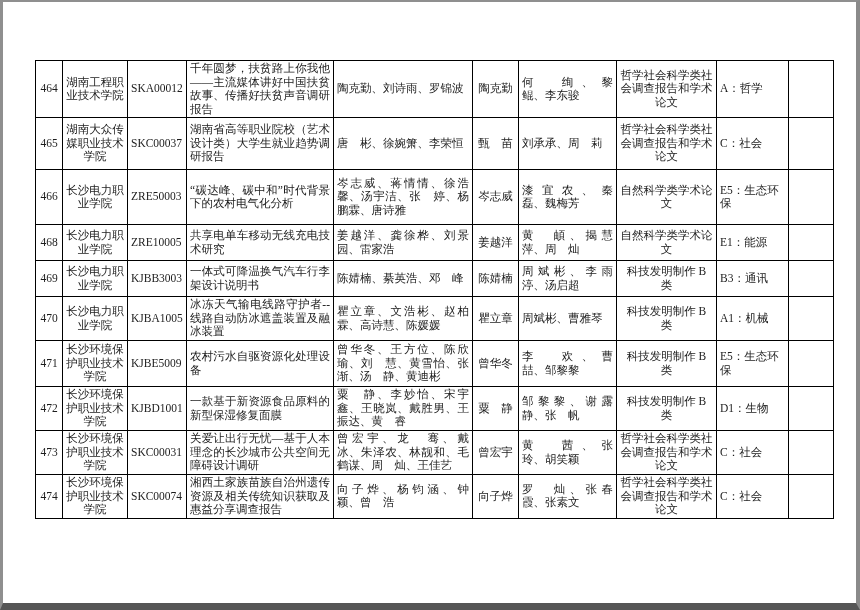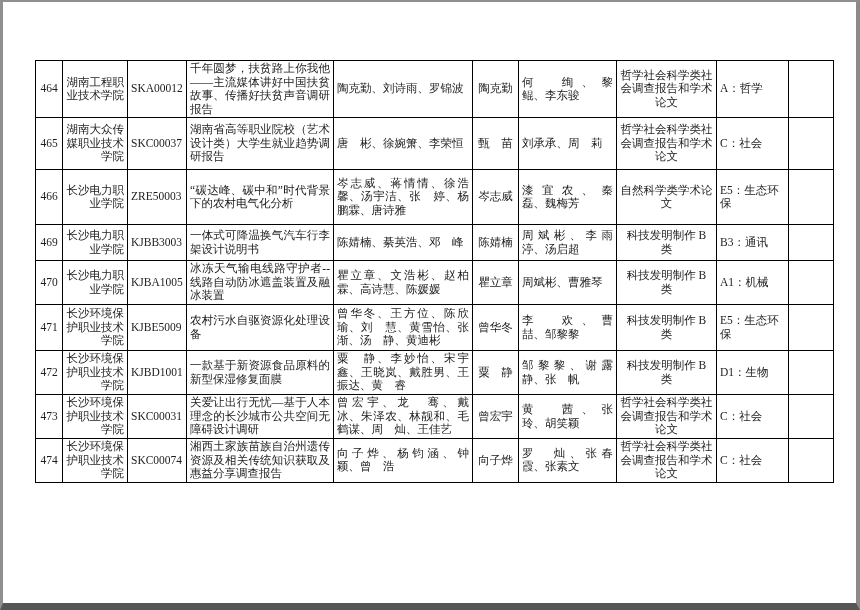--- a/index.html
+++ b/index.html
@@ -25,21 +25,21 @@
     line-height:13.5px;
   }
   table.award td{
     border:1px solid #000;
     padding:1px 3px;
     vertical-align:middle;
     overflow:hidden;
     word-break:break-all;
   }
   td.c-no{text-align:center;}
-  td.c-school{text-align:right;}
+  td.c-school{text-align:center;}
   td.c-code{text-align:left;font-family:"Liberation Serif","DejaVu Serif",serif;}
   td.c-title{text-align:justify;}
   td.c-members{text-align:justify;}
   td.c-leader{text-align:center;}
   td.c-advisors{text-align:justify;}
   td.c-category{text-align:center;margin-left:33px;}
   td.c-group{text-align:left;}
   td.c-extra{}
   tr.h55{height:55px;} tr.h52{height:52px;} tr.h36{height:36px;}
   tr.h44{height:44px;} tr.h46{height:46px;} tr.h43{height:43px;}
@@ -89,20 +89,32 @@
       <tr class="h55">
         <td class="c-no">466</td>
         <td class="c-school">长沙电力职业学院</td>
         <td class="c-code">ZRE50003</td>
         <td class="c-title">“碳达峰、碳中和”时代背景下的农村电气化分析</td>
         <td class="c-members">岑志威、蒋情情、徐浩馨、汤宇洁、张　婷、杨鹏霖、唐诗雅</td>
         <td class="c-leader">岑志威</td>
         <td class="c-advisors">漆宜农、秦　磊、魏梅芳</td>
         <td class="c-category">自然科学类学术论文</td>
         <td class="c-group">E5：生态环保</td>
+        <td class="c-extra"></td>
+      </tr>
+      <tr class="h36">
+        <td class="c-no">468</td>
+        <td class="c-school">长沙电力职业学院</td>
+        <td class="c-code">ZRE10005</td>
+        <td class="c-title">共享电单车移动无线充电技术研究</td>
+        <td class="c-members">姜越洋、龚徐桦、刘景园、雷家浩</td>
+        <td class="c-leader">姜越洋</td>
+        <td class="c-advisors">黄　頔、揭慧萍、周　灿</td>
+        <td class="c-category">自然科学类学术论文</td>
+        <td class="c-group">E1：能源</td>
         <td class="c-extra"></td>
       </tr>
       <tr class="h36">
         <td class="c-no">469</td>
         <td class="c-school">长沙电力职业学院</td>
         <td class="c-code">KJBB3003</td>
         <td class="c-title">一体式可降温换气汽车行李架设计说明书</td>
         <td class="c-members">陈婧楠、綦英浩、邓　峰</td>
         <td class="c-leader">陈婧楠</td>
         <td class="c-advisors">周斌彬、李雨渟、汤启超</td>

